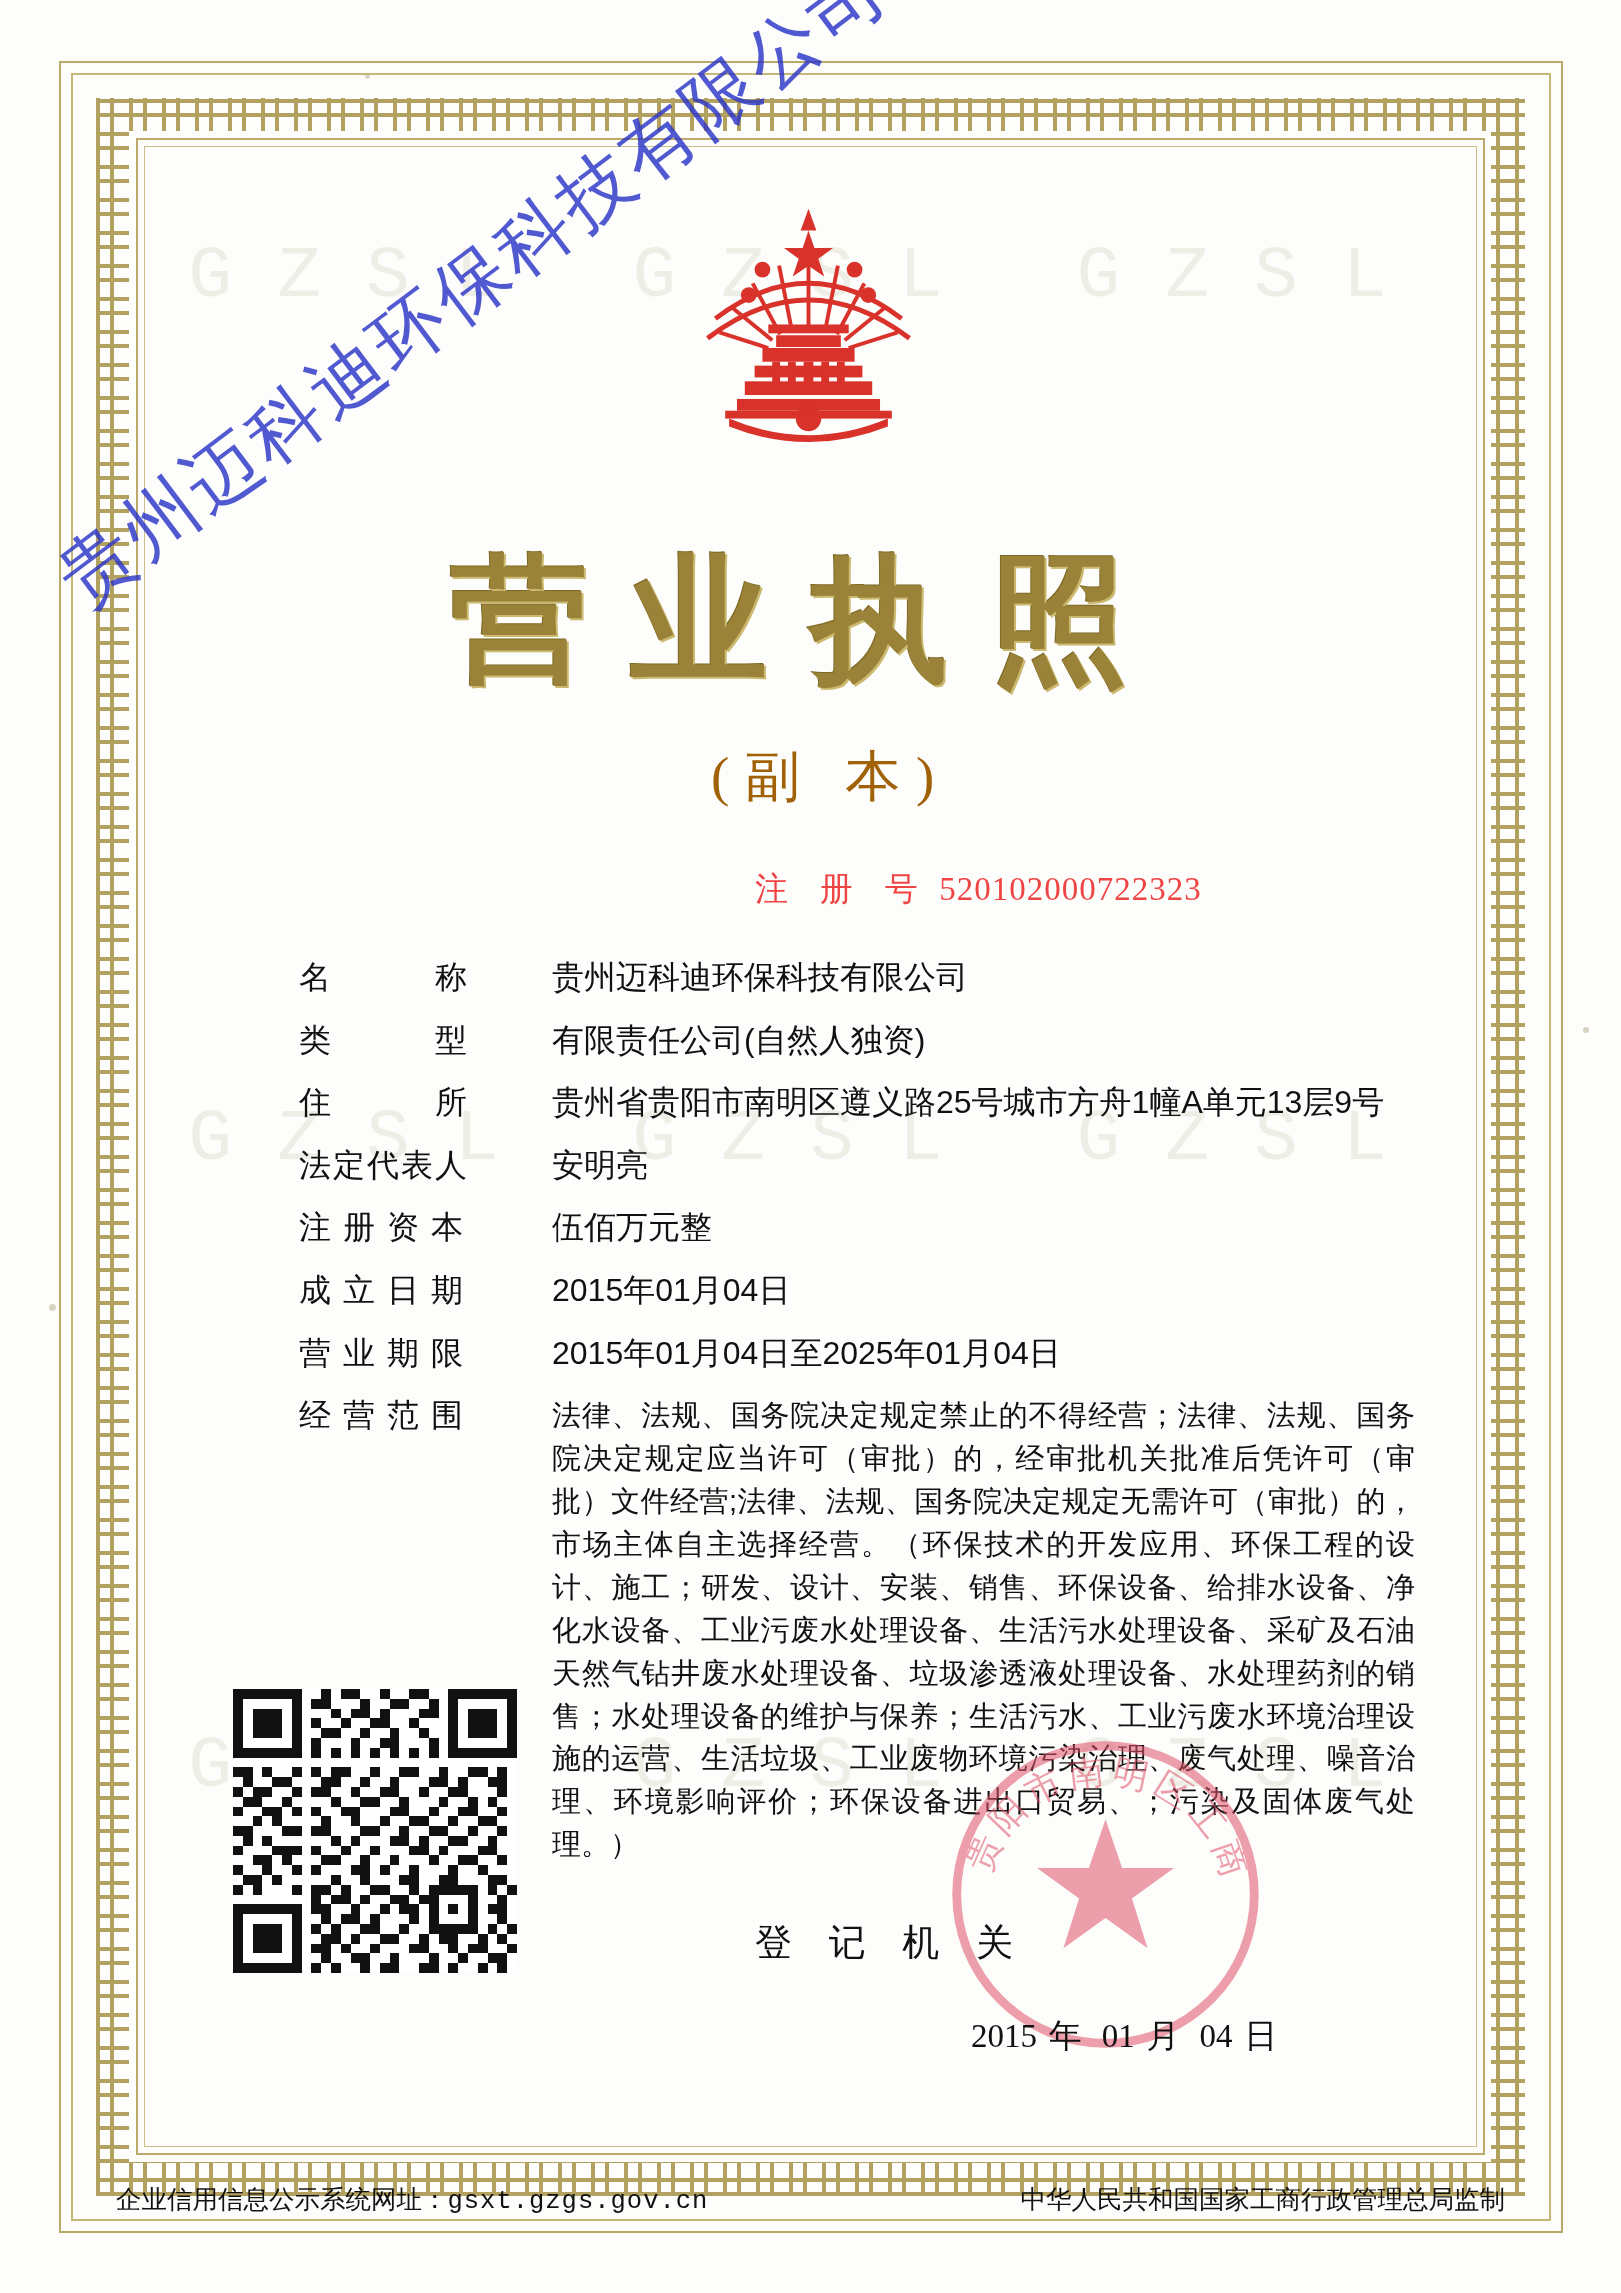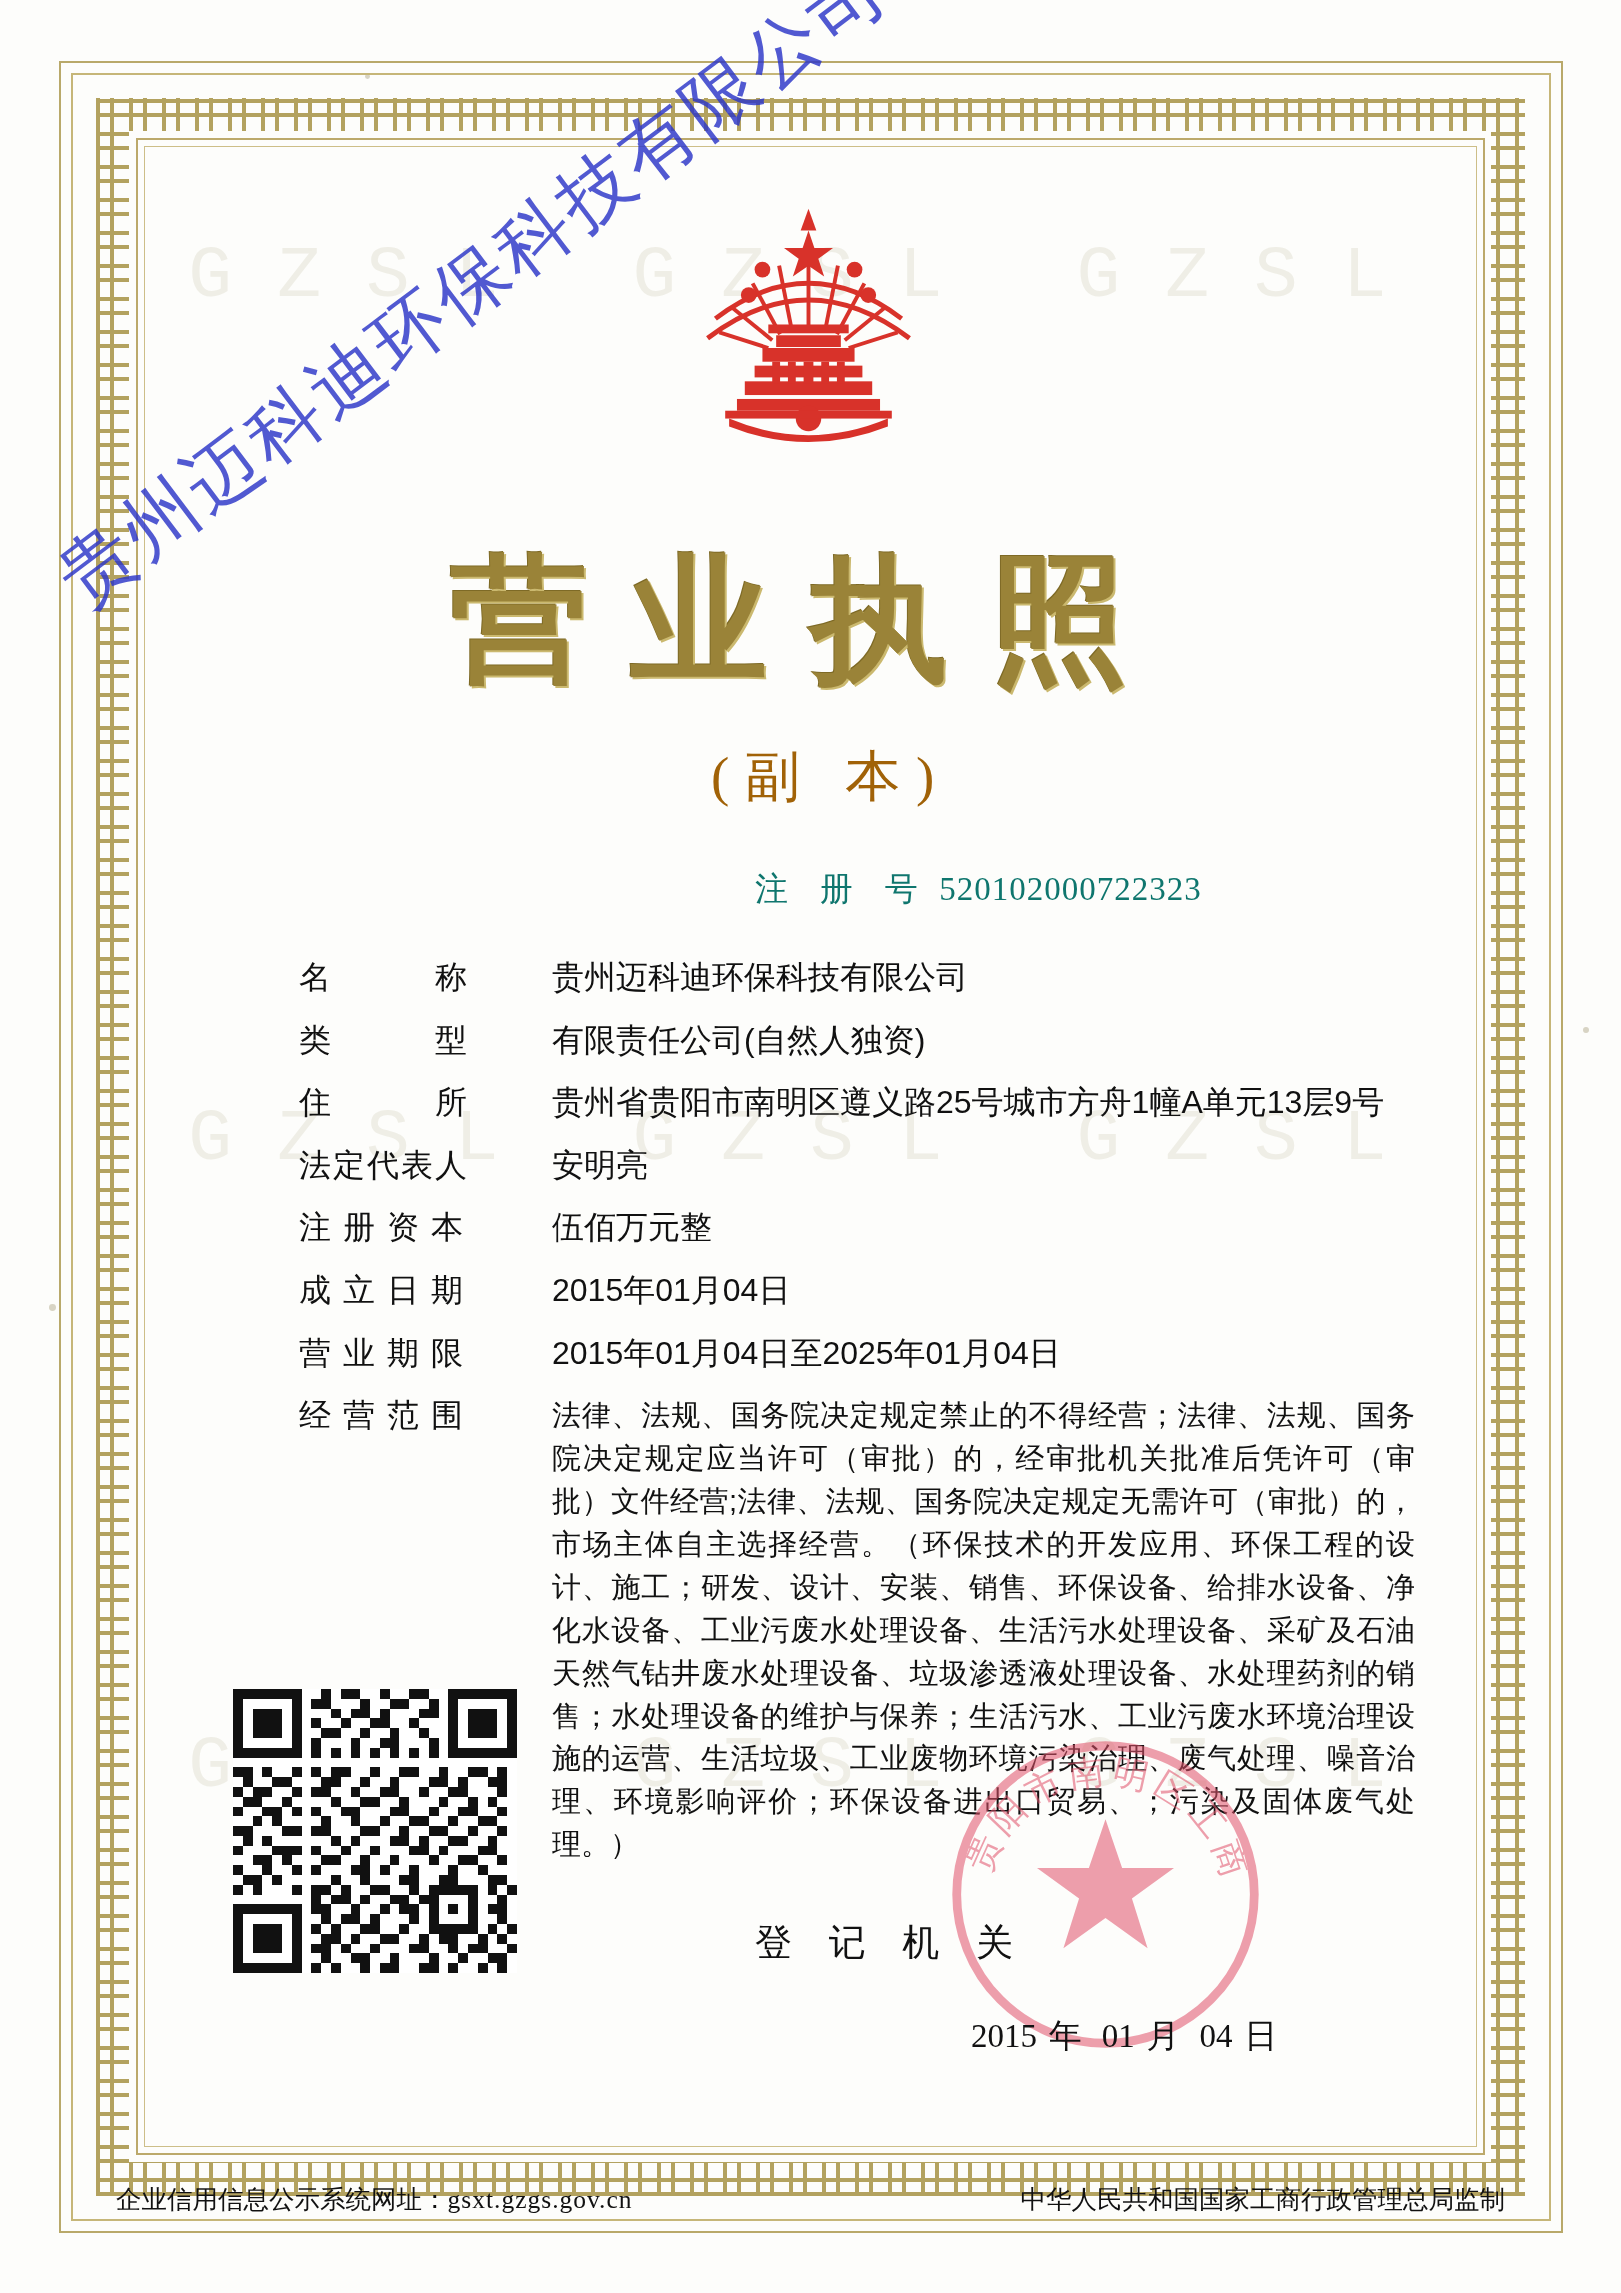--- a/index.html
+++ b/index.html
@@ -139,21 +139,21 @@
     margin-left: 20px;
   }
 
   
   .reg-line {
     position: absolute;
     left: 755px;
     top: 867px;
     font-family: "Liberation Serif", serif;
     font-size: 33px;
-    color: #0f766e;
+    color: #ef4444;
     white-space: nowrap;
     text-align: center;
   }
   .reg-label {
     letter-spacing: 11.8px;
     margin-right: 9.8px;
   }
   .reg-value {
     letter-spacing: 1px;
   }
@@ -242,21 +242,21 @@
   .footer-left {
     position: absolute;
     left: 116px;
     top: 2182px;
     font-family: "Liberation Serif", serif;
     font-size: 25.5px;
     color: #111;
     white-space: nowrap;
   }
   .footer-left .url {
-    font-family: Liberation Serif, serif;
+    font-family: Liberation Mono, monospace;
     letter-spacing: 1px;
     text-align: right;
   }
   .footer-right {
     position: absolute;
     right: 116px;
     top: 2182px;
     font-family: "Liberation Serif", serif;
     font-size: 25.5px;
     color: #111;

